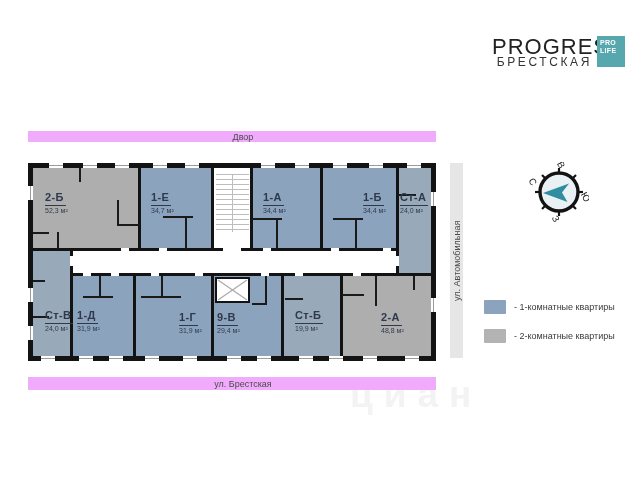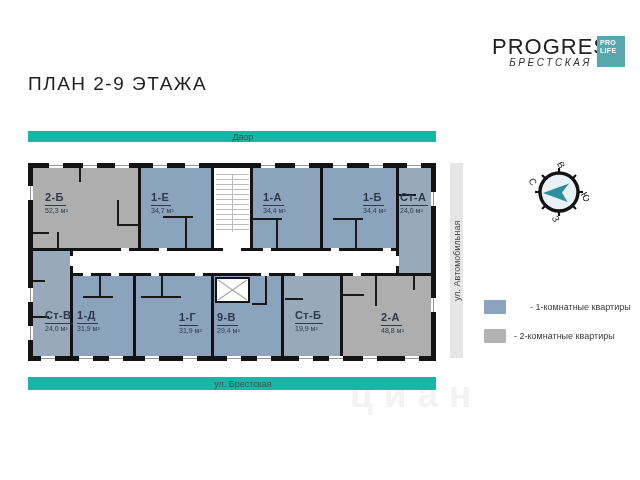--- a/index.html
+++ b/index.html
@@ -6,26 +6,26 @@
   html,body { background:#fff; }
   body { font-family:"Liberation Sans", sans-serif; }
   #canvas { position:relative; width:640px; height:480px; background:#fff; overflow:hidden; }
 
   
   .banner { position:absolute; left:0; top:40px; width:186px; height:26px; line-height:26px;
             padding-left:28px; color:#fff; font-size:16px; letter-spacing:1px; }
   .plan-title { position:absolute; left:28px; top:73px; font-size:19px; letter-spacing:1.5px; color:#1f1f1f; }
   .brand { position:absolute; left:492px; top:35px; width:100px; text-align:right; }
   .brand-name { font-size:22px; letter-spacing:1px; color:#222; font-weight:500; line-height:23px; }
-  .brand-sub { font-size:10px; letter-spacing:2.6px; color:#333; line-height:9px;font-style:italic; }
+  .brand-sub { font-size:12px; letter-spacing:2.6px; color:#333; line-height:9px; }
   .badge { position:absolute; left:597px; top:36px; width:28px; height:31px; padding:3px;
            color:#fff; font-size:7px; font-weight:700; line-height:7.5px; letter-spacing:0.3px; }
 
   
-  .band-h { position:absolute; background:#14b8a6; color:#4a4a4a; font-size:9px;
+  .band-h { position:absolute; background:#f0abfc; color:#4a4a4a; font-size:9px;
             display:flex; align-items:center; justify-content:center; z-index:2;padding-left:22px; }
   .band-v { position:absolute; background:#E6E6E6; color:#4a4a4a; font-size:9px; z-index:2;
             display:flex; align-items:center; justify-content:center;
             writing-mode:vertical-rl; transform:rotate(180deg); }
 
   
   .plan { position:absolute; left:28px; top:163px; width:408px; height:198px;
           border:5px solid #131313; background:#fff; z-index:1; }
   .room { position:absolute; }
   .wall { position:absolute; background:#131313; }
@@ -56,21 +56,20 @@
   .compass { position:absolute; left:529px; top:162px; width:60px; height:60px; }
 
   .watermark { position:absolute; left:350px; top:374px; z-index:0; font-size:37px; font-weight:700;
                color:#f3f3f3; letter-spacing:11px; }
 </style>
 </head>
 <body>
 
 <div id="canvas">
 
-  <div class="plan-title">ПЛАН 2-9 ЭТАЖА</div>
 
   <div class="brand">
     <div class="brand-name">PROGRESS</div>
     <div class="brand-sub">БРЕСТСКАЯ</div>
   </div>
   <div class="badge" style="background: rgb(87, 167, 174);">
     <div>PRO</div>
     <div>LIFE</div>
   </div>
 
@@ -247,21 +246,21 @@
       </g>
       <circle cx="30" cy="30" r="19" fill="#EAF1F5" stroke="#131313" stroke-width="3.4"></circle>
       <polygon points="14,31 40,21.5 33,30.5 38.5,40" fill="#2E8D9E"></polygon>
       <text x="32" y="6" font-size="9.5" fill="#1e1e1e" text-anchor="middle" transform="rotate(62,32,3)">В</text>
       <text x="4" y="22" font-size="9.5" fill="#1e1e1e" text-anchor="middle" transform="rotate(62,3,19)">С</text>
       <text x="56" y="39" font-size="9.5" fill="#1e1e1e" text-anchor="middle" transform="rotate(62,57,36)">Ю</text>
       <text x="27" y="59" font-size="9.5" fill="#1e1e1e" text-anchor="middle" transform="rotate(62,26,56)">З</text>
     </svg>
   </div>
 
-  <div class="legend-item" style="top:300px;gap:16px;">
+  <div class="legend-item" style="top:300px;">
     <div class="legend-swatch" style="background: rgb(140, 163, 190);"></div>
     <div class="legend-label">- 1-комнатные квартиры</div>
   </div>
   <div class="legend-item" style="top:329px;">
     <div class="legend-swatch" style="background: rgb(179, 179, 179);"></div>
     <div class="legend-label">- 2-комнатные квартиры</div>
   </div>
 
 </div>
 

